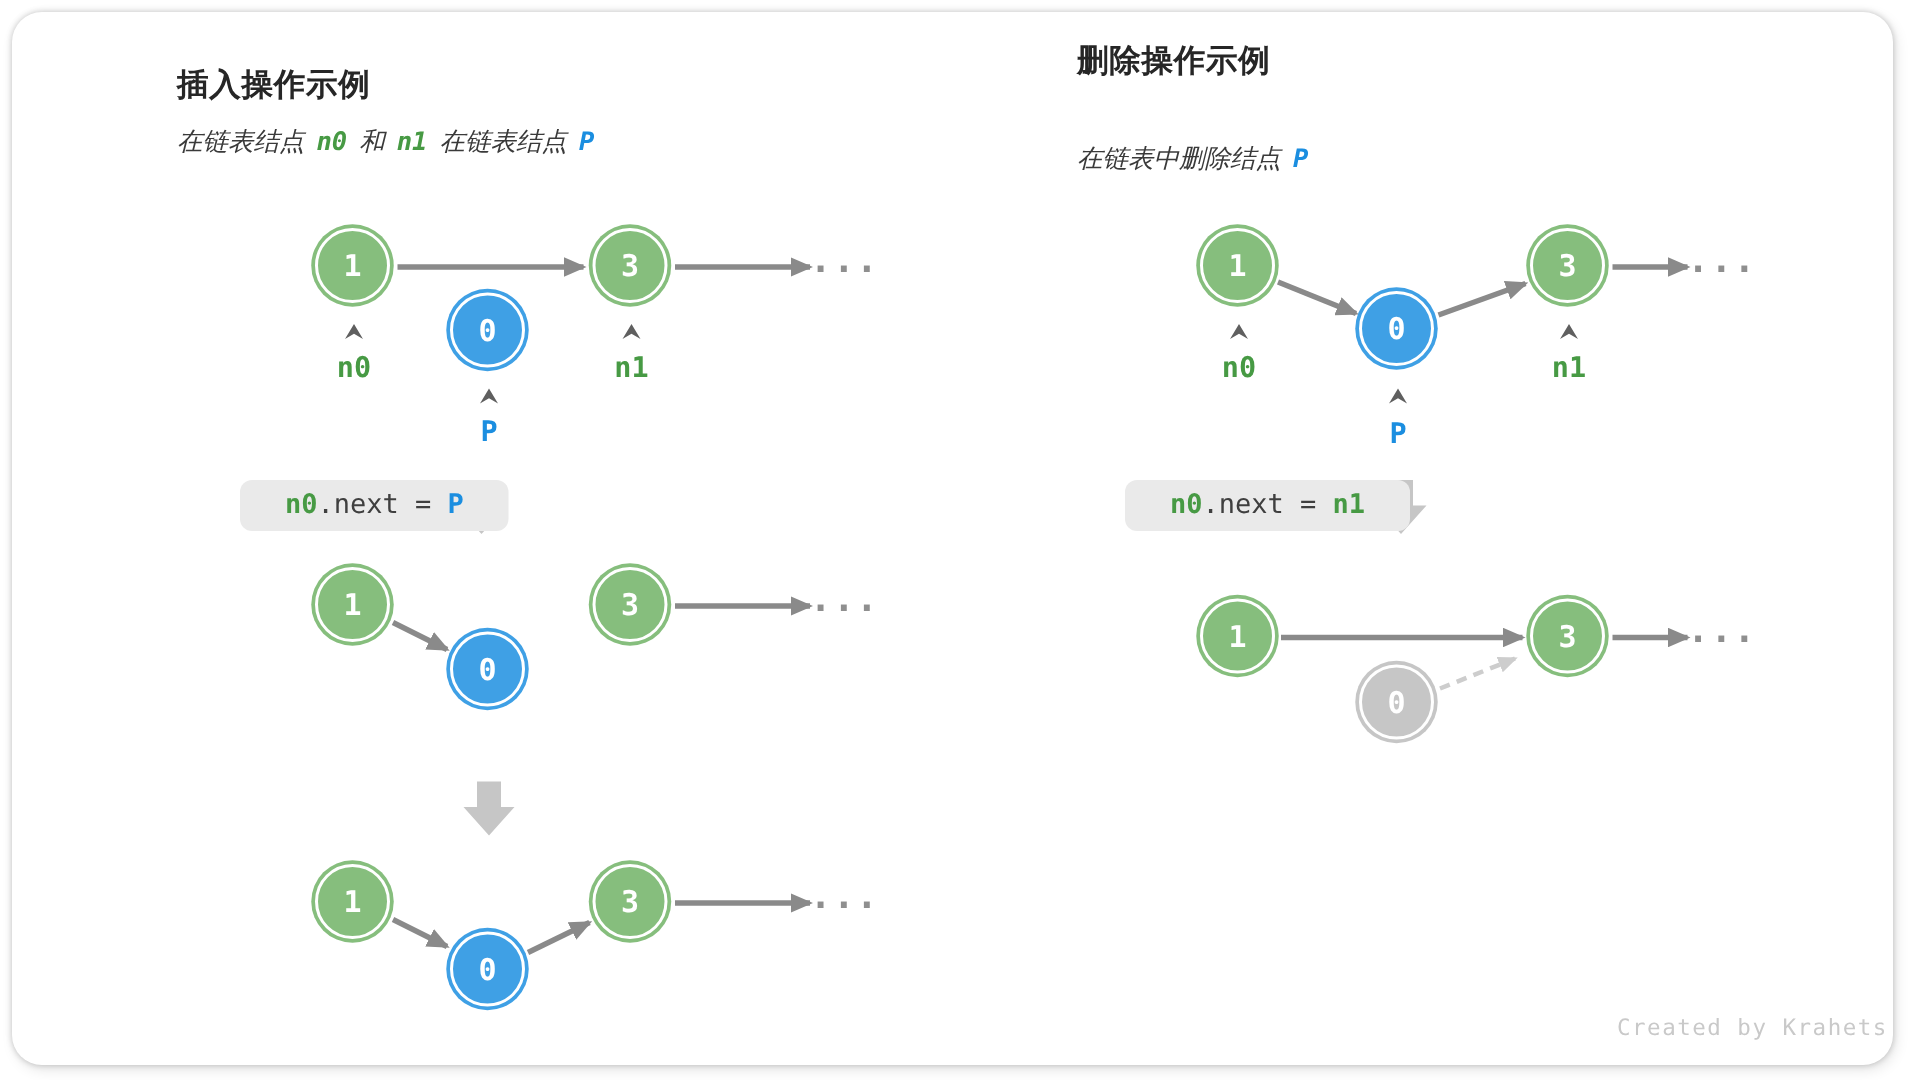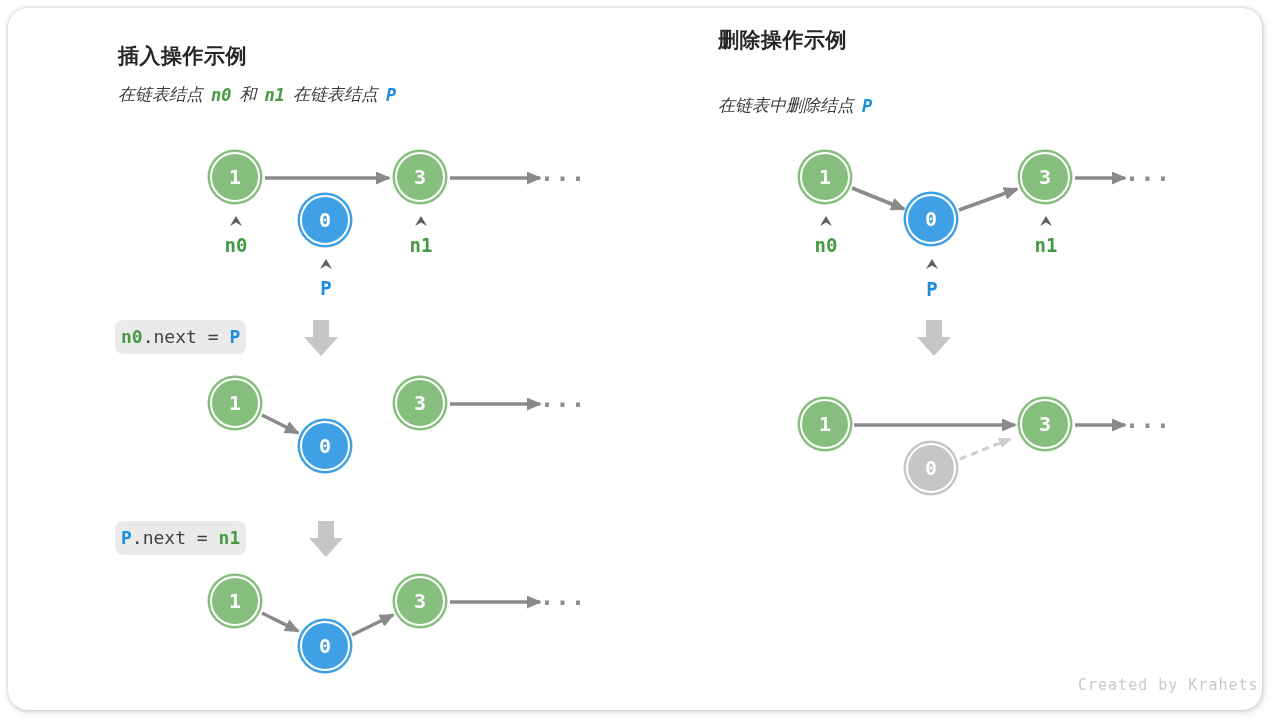--- a/index.html
+++ b/index.html
@@ -22,22 +22,22 @@
   .node.gray{background:#c6c6c6;box-shadow:0 0 0 2.5px #c6c6c6;}
 
   .nlabel{position:absolute;z-index:2;width:60px;text-align:center;
           font-family:"DejaVu Sans Mono",monospace;font-weight:bold;font-size:19px;}
   .nlabel.g{color:#479a44;}
   .nlabel.b{color:#1b8ee0;}
 
   .dots{position:absolute;z-index:2;width:48px;height:24px;line-height:24px;text-align:center;
         font-family:"DejaVu Sans Mono",monospace;font-weight:bold;font-size:24px;letter-spacing:1px;color:#8f8f8f;}
 
-  .code{position:absolute;z-index:2;height:34px;line-height:34px;padding:0 6px;border-radius:8px;background:#eaeaea;
-        font-family:"DejaVu Sans Mono",monospace;font-size:18px;white-space:pre;color:#3f3f3f;}
+  .code{position:absolute;z-index:2;height:34px;line-height:34px;padding:0 30px;border-radius:8px;background:#eaeaea;
+        font-family:"DejaVu Sans Mono",monospace;font-size:18px;white-space:pre;color:#3f3f3f;margin-left:45px;}
   .code .kw{font-weight:bold;}
   .code .kw.g{color:#479a44;}
   .code .kw.b{color:#1b8ee0;}
 
   .watermark{position:absolute;z-index:2;font-family:"DejaVu Sans Mono",monospace;font-size:15px;color:#c9c9c9;letter-spacing:1px;}
 </style>
 </head>
 <body>
 
 <div class="stage">
@@ -110,40 +110,40 @@
   <div class="nlabel b" style="left:296px;top:277px">P</div>
   <div class="nlabel g" style="left:391px;top:234px">n1</div>
 
   <div class="code" style="left:115px;top:320px"><span class="kw g">n0</span><span>.next = </span><span class="kw b">P</span></div>
 
   <div class="node g" style="left:210px;top:378px">1</div>
   <div class="node b" style="left:300px;top:421px">0</div>
   <div class="node g" style="left:395px;top:378px">3</div>
   <div class="dots" style="left:539px;top:387px">...</div>
 
-  <div class="code" style="left:115px;top:521px"><span class="kw b">P</span><span>.next = </span><span class="kw g">n1</span></div>
 
   <div class="node g" style="left:210px;top:576px">1</div>
   <div class="node b" style="left:300px;top:621px">0</div>
   <div class="node g" style="left:395px;top:576px">3</div>
   <div class="dots" style="left:539px;top:585px">...</div>
 
   <div class="title" style="left:718px;top:26px">删除操作示例</div>
   <div class="subtitle" style="left:718px;top:94px">
     <span>在链表中删除结点</span><span class="tok b">P</span>
   </div>
 
   <div class="node g" style="left:800px;top:152px">1</div>
   <div class="node b" style="left:906px;top:194px">0</div>
   <div class="node g" style="left:1020px;top:152px">3</div>
   <div class="dots" style="left:1124px;top:161px">...</div>
   <div class="nlabel g" style="left:796px;top:234px">n0</div>
   <div class="nlabel b" style="left:902px;top:278px">P</div>
   <div class="nlabel g" style="left:1016px;top:234px">n1</div>
 
+  <div class="code" style="left:705px;top:320px"><span class="kw g">n0</span><span>.next = </span><span class="kw g">n1</span></div>
 
   <div class="node g" style="left:800px;top:399px">1</div>
   <div class="node gray" style="left:906px;top:443px">0</div>
   <div class="node g" style="left:1020px;top:399px">3</div>
   <div class="dots" style="left:1124px;top:408px">...</div>
 
   <div class="watermark" style="left:1078px;top:676px">Created by Krahets</div>
 </div>
 
 </body></html>

